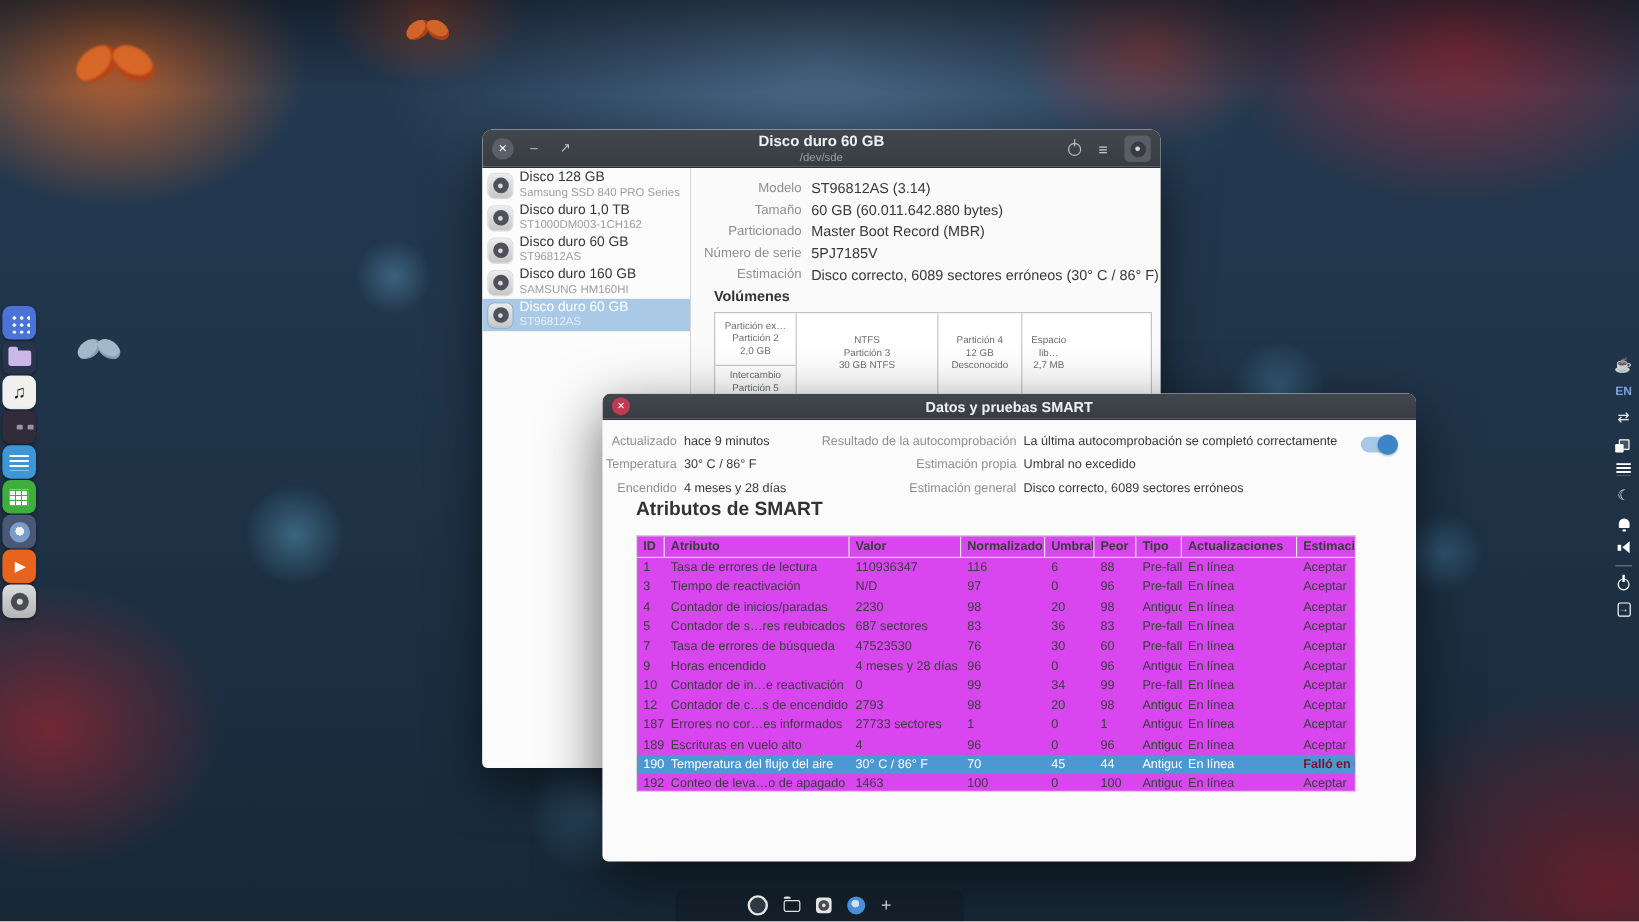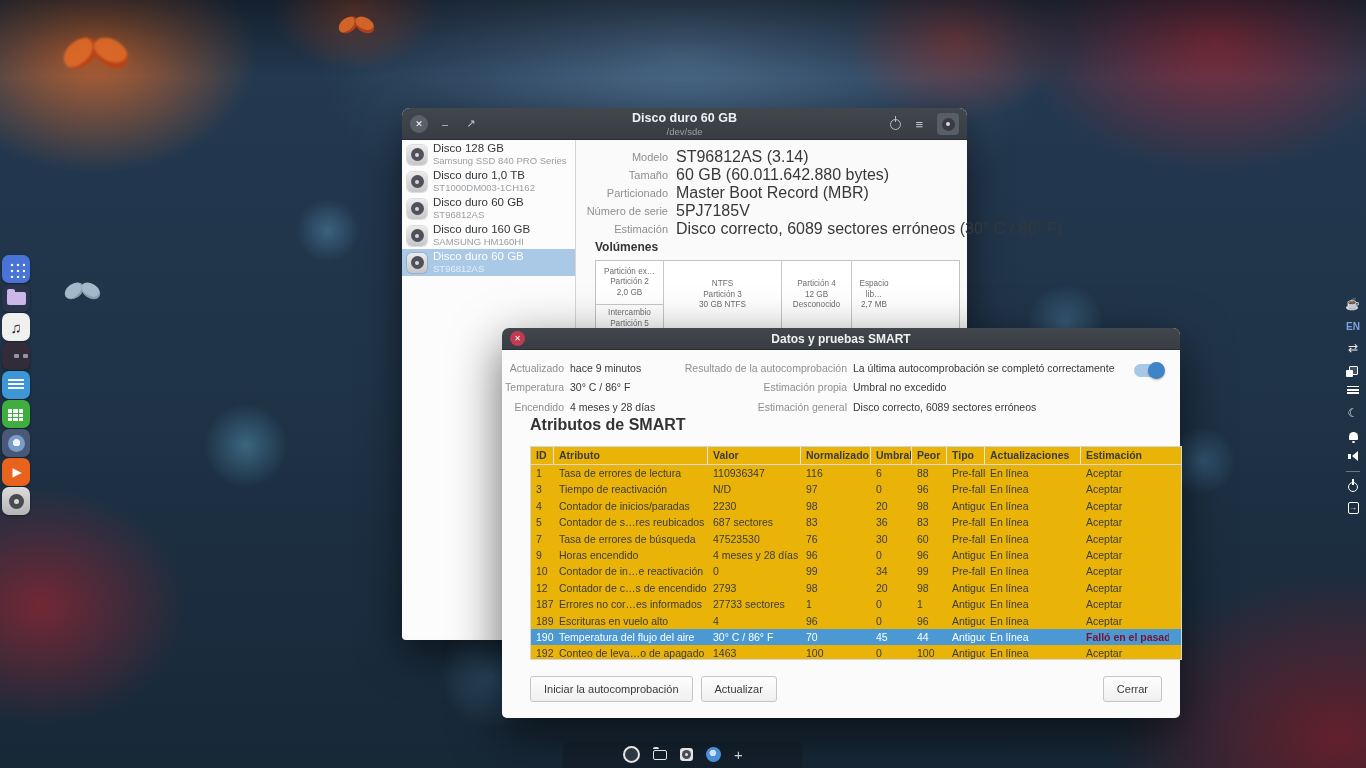--- a/index.html
+++ b/index.html
@@ -122,21 +122,21 @@
   .sb-text { overflow:hidden; }
   .sb-t { font-size:11.5px; color:#323639; line-height:1.15; white-space:nowrap; }
   .sb-s { font-size:9.5px; color:#9a9da0; line-height:1.15; white-space:nowrap; }
   .sb-item.selected .sb-t { color:#fff; }
   .sb-item.selected .sb-s { color:#e4eef8; }
 
   .main-pane { position:relative; flex:1; background:#fafafa; border-radius:0 0 4px 0; }
   .info-rows { position:absolute; top:8px; left:0; right:8px; }
   .info-row { display:flex; height:18px; align-items:center; }
   .info-label { flex:0 0 92px; text-align:right; font-size:11px; color:#8d8f92; white-space:nowrap; }
-  .info-value { margin-left:8px; font-size:16px; color:#36383a; white-space:nowrap; }
+  .info-value { margin-left:8px; font-size:12px; color:#36383a; white-space:nowrap; }
   .vol-label { position:absolute; top:100px; left:19px; font-size:12px; font-weight:bold; color:#333; }
   .volumes-bar { position:absolute; top:120px; left:19px; width:365px; height:70px; background:#fff;
     border:1px solid #c3c3c3; display:flex; }
   .vol-block { border-right:1px solid #c8c8c8; display:flex; flex-direction:column; align-items:center;
     justify-content:center; text-align:center; font-size:8.2px; line-height:1.3; color:#6b6e71; cursor:pointer; overflow:hidden; }
   .vol-block:last-child { border-right:none; }
   .vol-block.selected { background:#5f9fd8; color:#fff; border-right-color:#4a7fae; }
   .vol-stack { display:flex; flex-direction:column; cursor:pointer; }
   .vol-sub { flex:0 0 auto; display:flex; flex-direction:column; align-items:center; justify-content:center;
     text-align:center; font-size:8.2px; line-height:1.3; color:#6b6e71; overflow:hidden; }
@@ -158,21 +158,21 @@
   .di-label { text-align:right; font-size:10.5px; color:#8d8f92; white-space:nowrap; }
   .dlg-info-left  .di-label { flex:0 0 60px; }
   .dlg-info-right .di-label { flex:0 0 177px; }
   .di-value { margin-left:6px; font-size:10.5px; color:#36383a; white-space:nowrap; }
   .toggle { position:absolute; right:17px; top:14px; width:29px; height:13px; border-radius:7px;
     background:#a8c8e8; cursor:pointer; }
   .toggle .knob { position:absolute; right:-2px; top:-2px; width:17px; height:17px; border-radius:50%;
     background:#3d85c6; box-shadow:0 1px 2px rgba(0,0,0,.3); }
 
   .attr-label { position:absolute; top:66px; left:28px; font-size:16px; font-weight:bold; color:#333; }
-  .smart-table { position:absolute; top:96px; left:28px; width:652px; height:214px; background:#eab308;
+  .smart-table { position:absolute; top:96px; left:28px; width:600px; height:214px; background:#d946ef;
     border:1px solid #d6d6d6; overflow:hidden; }
   .trow { display:grid; grid-template-columns:23px 154px 93px 70px 41px 35px 38px 96px 88px; }
   .thead { border-bottom:1px solid #d8d8d8; }
   .thead .tc { height:17px; line-height:17px; font-size:10.5px; font-weight:bold; color:#3a3c3e;
     border-right:1px solid #e3e3e3; padding-left:5px; white-space:nowrap; overflow:hidden; cursor:pointer; }
   .thead .tc:last-child { border-right:none; }
   .tbody .trow { cursor:pointer; }
   .tbody .tc { height:16.4px; line-height:16.4px; font-size:10.5px; color:#3a3c3e; padding-left:5px;
     white-space:nowrap; overflow:hidden; }
   .trow.hl { background:#4b98d3; }
@@ -573,25 +573,20 @@
               <div class="tc">1463</div>
               <div class="tc">100</div>
               <div class="tc">0</div>
               <div class="tc">100</div>
               <div class="tc">Antiguo</div>
               <div class="tc">En línea</div>
               <div class="tc">Aceptar</div>
             </div>
           </div>
       </div>
-      <div class="dlg-buttons">
-        <button class="btn">Iniciar la autocomprobación</button>
-        <button class="btn">Actualizar</button>
-        <button class="btn btn-close">Cerrar</button>
-      </div>
     </div>
   </div>
 
   <div class="dock-bottom">
     <span class="db-circle"></span>
     <span class="db-folder"></span>
     <span class="db-disks">
         <span class="dg"></span>
       </span>
     <span class="db-browser"></span>

